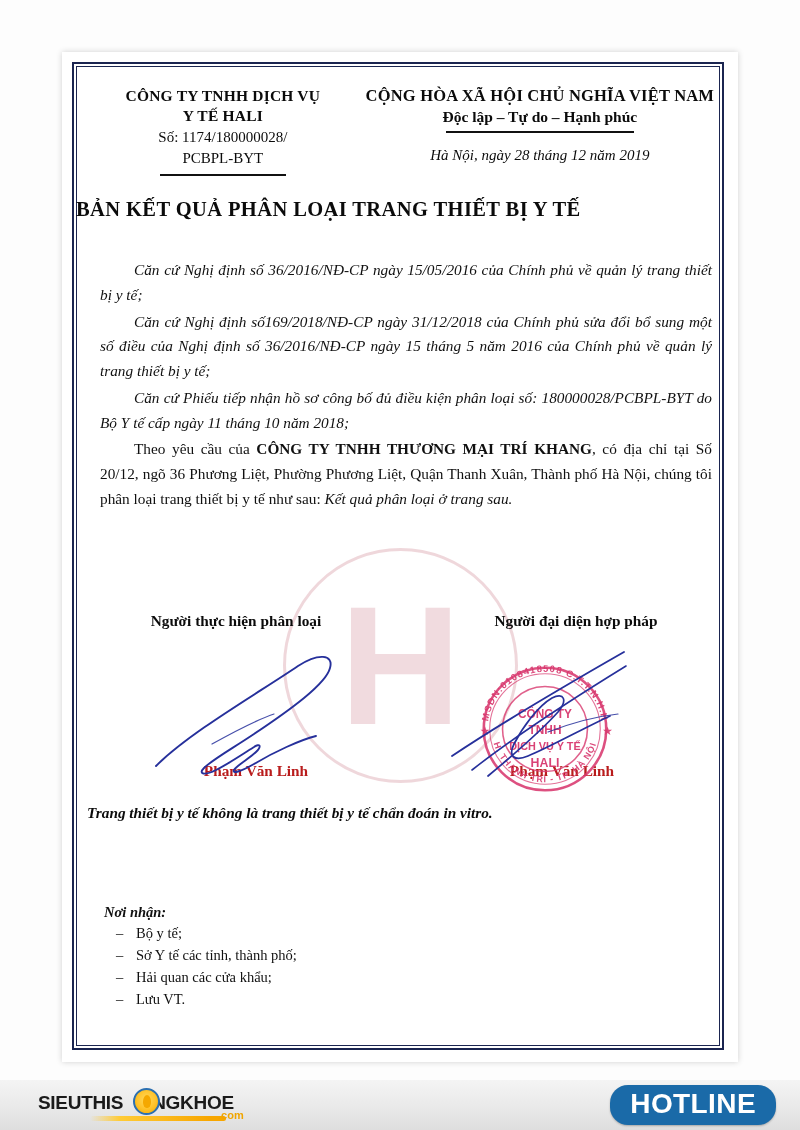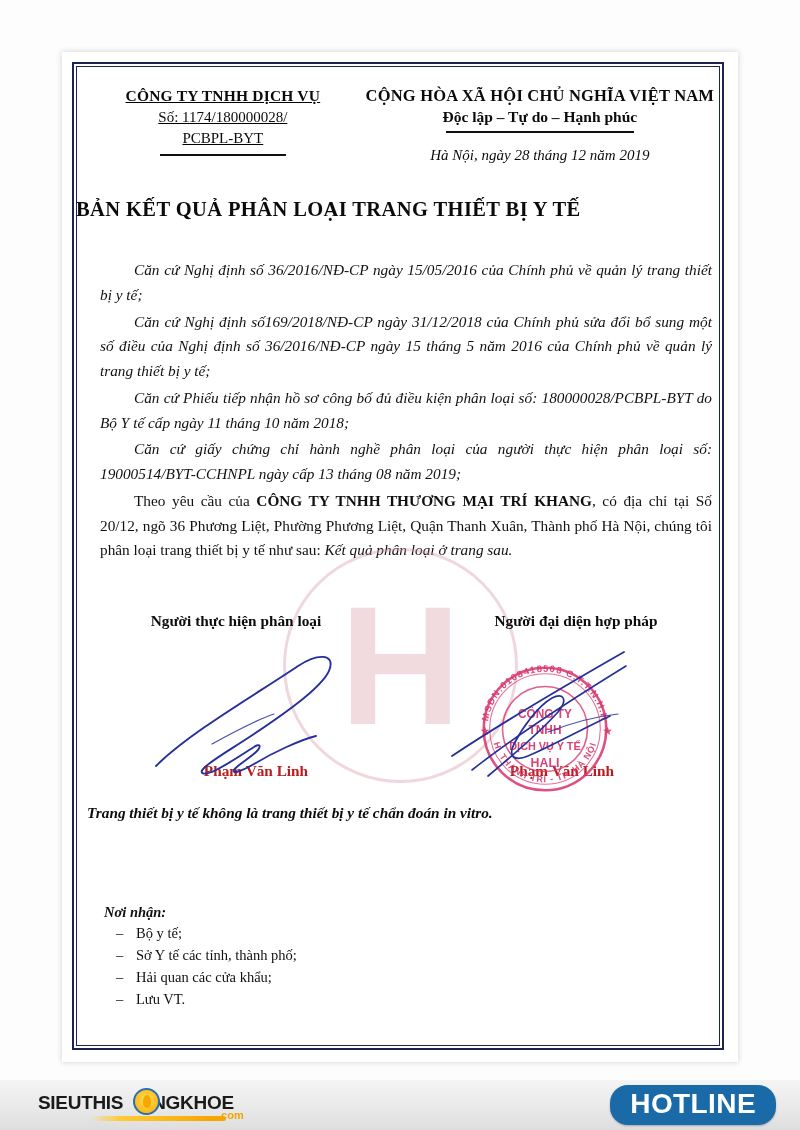--- a/index.html
+++ b/index.html
@@ -63,21 +63,21 @@
     letter-spacing:0;
   }
 
   
   .header{
     position:absolute;
     left:76px;top:86px;
     width:644px;
     display:flex;
   }
-  .hdr-left{width:278px;text-align:center;padding-left:10px;text-decoration:underline;}
+  .hdr-left{width:278px;text-align:center;padding-left:10px;}
   .hdr-right{width:366px;text-align:center;}
   .org-name{
     font-family:"Liberation Serif", serif;
     font-weight:bold;font-size:15.5px;line-height:1.28;
     letter-spacing:.2px;color:#0b0b0b;
   }
   .org-no{
     font-size:15px;line-height:1.3;margin-top:2px;color:#0b0b0b;
   }
   .rule{
@@ -264,39 +264,39 @@
   <div class="frame-outer"></div>
   <div class="frame-inner"></div>
 
   <div class="watermark">
     <div class="watermark-h">H</div>
   </div>
 
   <div class="header">
     <div class="hdr-left">
       <div class="org-name">CÔNG TY TNHH DỊCH VỤ</div>
+      <div class="org-name">Y TẾ HALI</div>
       <div class="org-no">Số: 1174/180000028/</div>
       <div class="org-no">PCBPL-BYT</div>
       <div class="rule"></div>
     </div>
     <div class="hdr-right">
       <div class="nation">CỘNG HÒA XÃ HỘI CHỦ NGHĨA VIỆT NAM</div>
       <div class="motto">Độc lập – Tự do – Hạnh phúc</div>
       <div class="rule rule-right"></div>
       <div class="placedate">Hà Nội, ngày 28 tháng 12 năm 2019</div>
     </div>
   </div>
 
   <div class="doc-title">BẢN KẾT QUẢ PHÂN LOẠI TRANG THIẾT BỊ Y TẾ</div>
 
   <div class="body-block">
     <p class="para italic">Căn cứ Nghị định số 36/2016/NĐ-CP ngày 15/05/2016 của Chính phủ về quản lý trang thiết bị y tế;</p>
     <p class="para italic">Căn cứ Nghị định số169/2018/NĐ-CP ngày 31/12/2018 của Chính phủ sửa đổi bổ sung một số điều của Nghị định số 36/2016/NĐ-CP ngày 15 tháng 5 năm 2016 của Chính phủ về quản lý trang thiết bị y tế;</p>
     <p class="para italic">Căn cứ Phiếu tiếp nhận hồ sơ công bố đủ điều kiện phân loại số: 180000028/PCBPL-BYT do Bộ Y tế cấp ngày 11 tháng 10 năm 2018;</p>
-    <p class="para italic">Căn cứ giấy chứng chỉ hành nghề phân loại của người thực hiện phân loại số: 19000514/BYT-CCHNPL ngày cấp 13 tháng 08 năm 2019;</p>
     <p class="para"><span>Theo yêu cầu của </span><span class="b">CÔNG TY TNHH THƯƠNG MẠI TRÍ KHANG</span><span>, có địa chỉ tại Số 20/12, ngõ 36 Phương Liệt, Phường Phương Liệt, Quận Thanh Xuân, Thành phố Hà Nội, chúng tôi phân loại trang thiết bị y tế như sau: </span><span class="it">Kết quả phân loại ở trang sau.</span></p>
   </div>
 
   <div class="sig-row">
     <div class="sig-col left">
       <div class="sig-role">Người thực hiện phân loại</div>
       <div class="sig-name">Phạm Văn Linh</div>
     </div>
     <div class="sig-col right">
       <div class="sig-role">Người đại diện hợp pháp</div>

